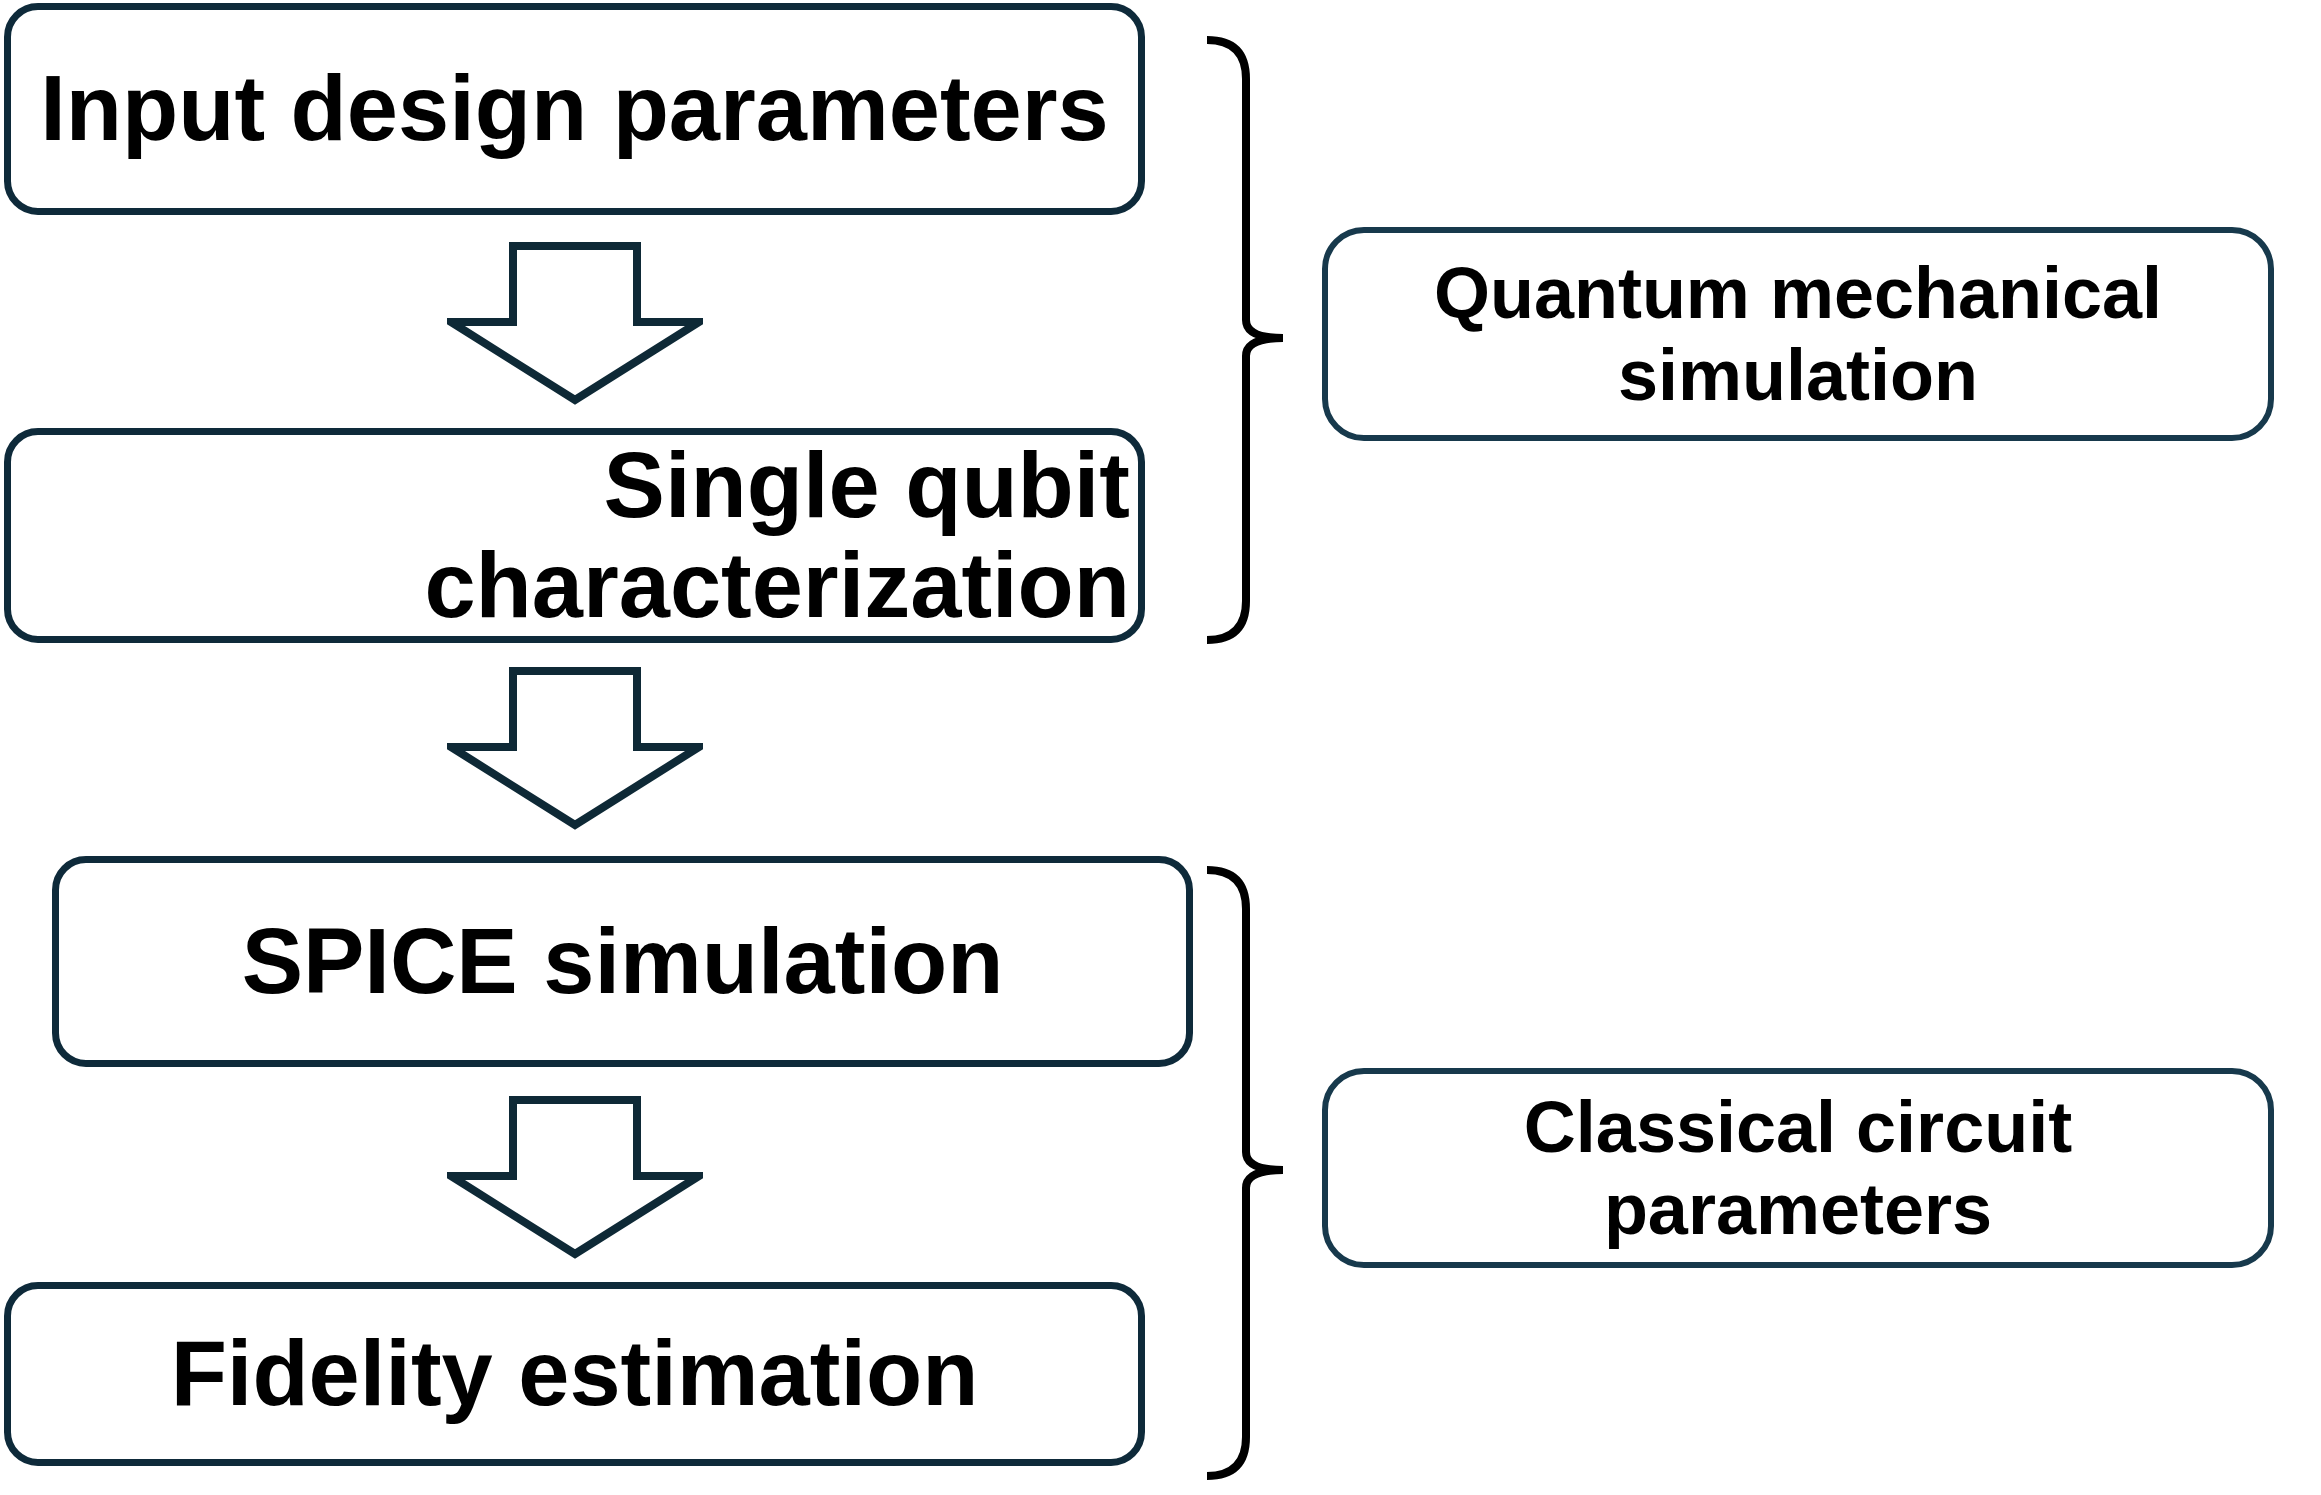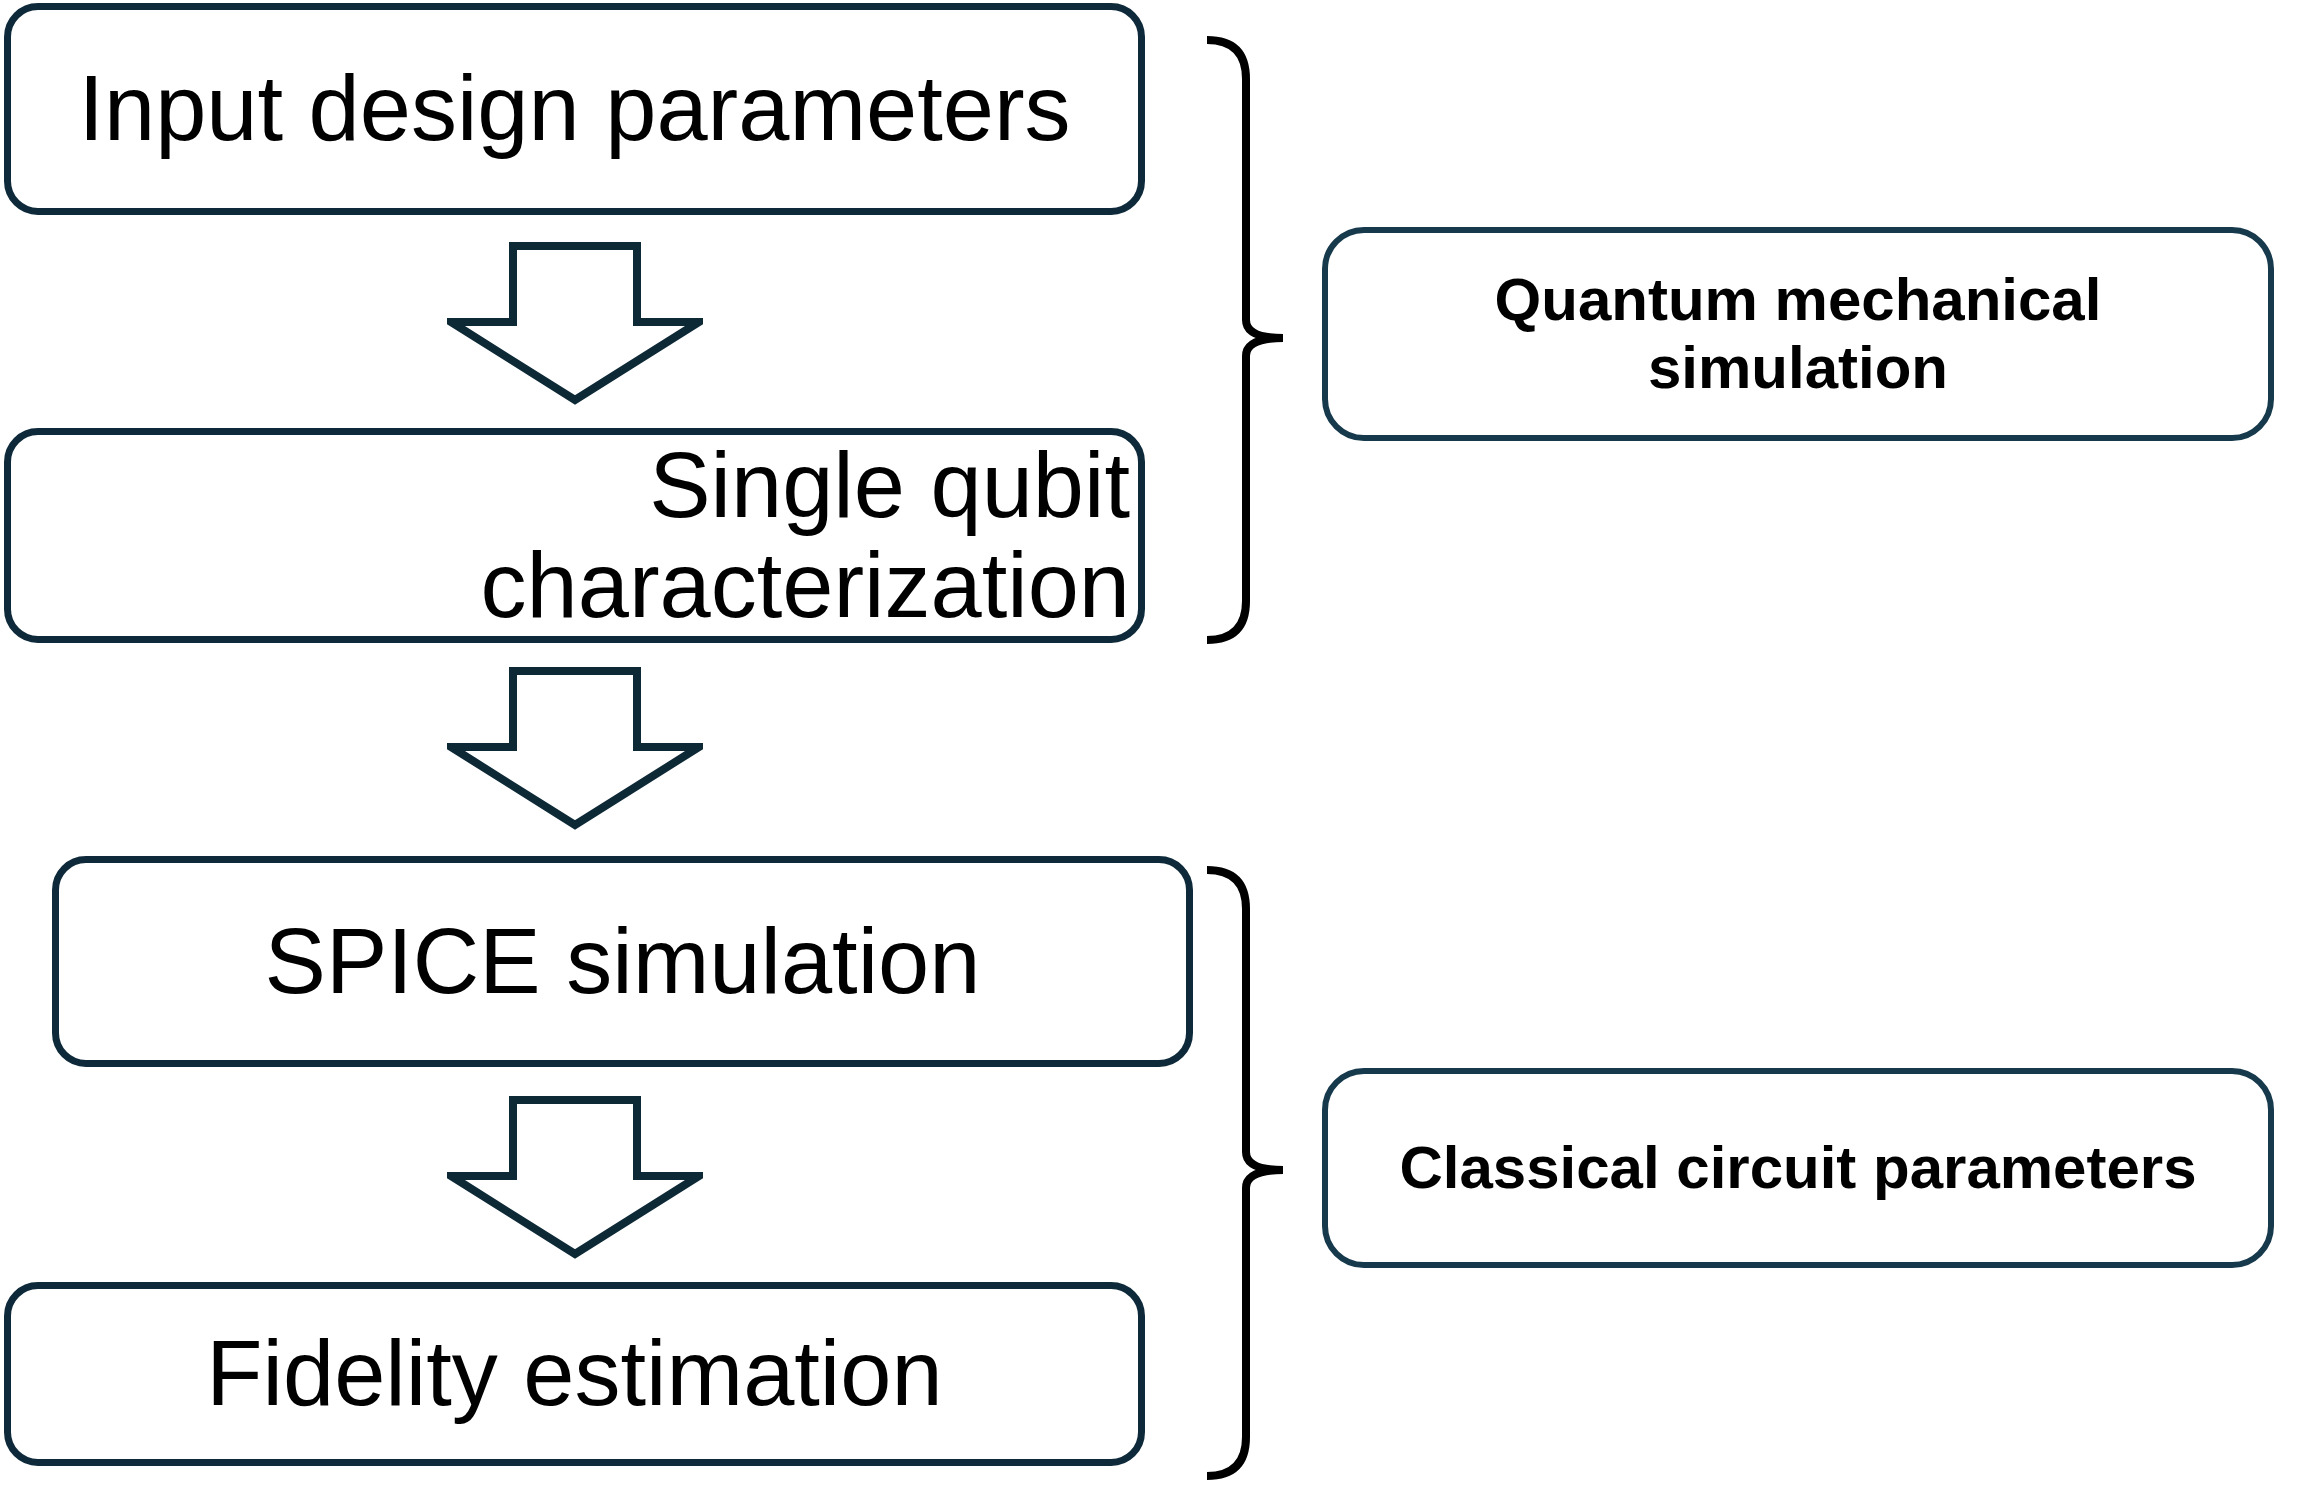--- a/index.html
+++ b/index.html
@@ -21,21 +21,21 @@
     width: 1141px;
     box-sizing: border-box;
     background: #ffffff;
     border: 7px solid #0e2a3a;
     border-radius: 34px;
     display: flex;
     align-items: center;
     justify-content: center;
     text-align: center;
     font-size: 92px;
-    font-weight: normal;
+    font-weight: bold;
     color: #000000;
     line-height: 1.08;
     padding: 5px 8px;
   }
   .box-1 { top: 3px;    height: 212px; }
   .box-2 { top: 428px;  height: 215px; text-align: right; }
   .box-3 { top: 856px;  height: 211px; margin-left: 48px; }
   .box-4 { top: 1282px; height: 184px; }
 
   .arrow {
@@ -61,21 +61,21 @@
     left: 1322px;
     width: 952px;
     box-sizing: border-box;
     background: #ffffff;
     border: 6px solid #17394c;
     border-radius: 42px;
     display: flex;
     align-items: center;
     justify-content: center;
     text-align: center;
-    font-size: 60px;
+    font-size: 72px;
     font-weight: bold;
     color: #000000;
     line-height: 1.14;
     padding: 0 10px;
   }
   .label-1 { top: 227px;  height: 214px; }
   .label-2 { top: 1068px; height: 200px; }
 </style>
 </head>
 <body>

